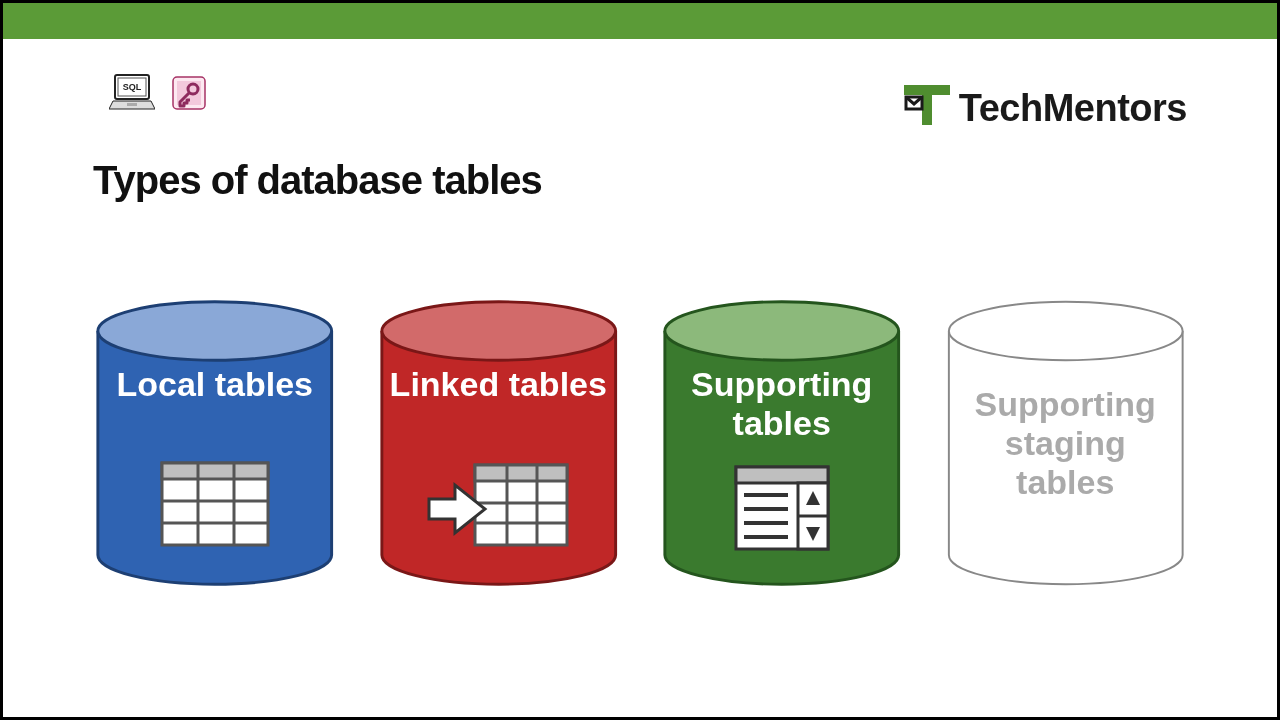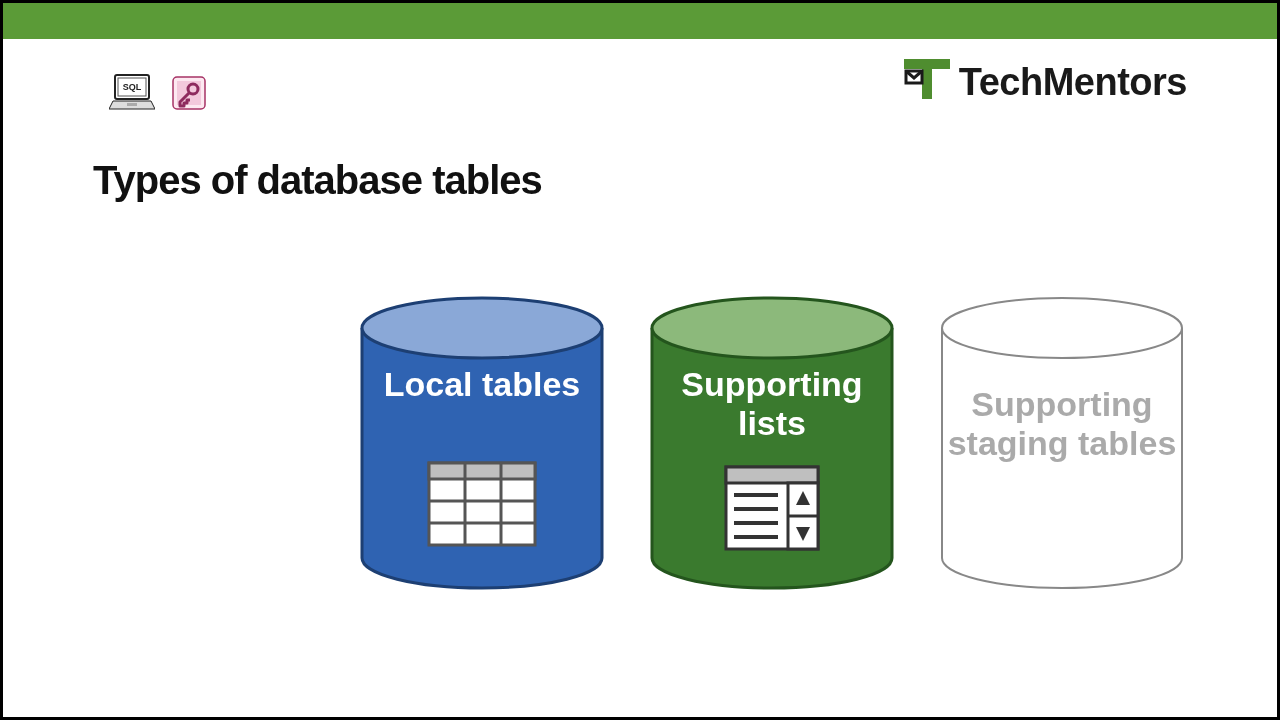--- a/index.html
+++ b/index.html
@@ -18,21 +18,21 @@
   .icon-row {
     display: flex;
     align-items: flex-end;
     gap: 14px;
     position: absolute;
     top: 70px;
     left: 106px;
   }
   .brand {
     position: absolute;
-    top: 56px;
+    top: 82px;
     right: 90px;
     display: flex;
     align-items: center;
     gap: 9px;
     justify-content: center;
   }
   .brand-text {
     font-size: 38px;
     font-weight: 700;
     color: #1a1a1a;
@@ -144,27 +144,47 @@
         <rect x="2" y="2" width="106" height="82" fill="#fff" stroke="#555" stroke-width="3"></rect>
         <rect x="2" y="2" width="106" height="16" fill="#bfbfbf" stroke="#555" stroke-width="3"></rect>
         <line x1="2" y1="40" x2="108" y2="40" stroke="#555" stroke-width="3"></line>
         <line x1="2" y1="62" x2="108" y2="62" stroke="#555" stroke-width="3"></line>
         <line x1="38" y1="2" x2="38" y2="84" stroke="#555" stroke-width="3"></line>
         <line x1="74" y1="2" x2="74" y2="84" stroke="#555" stroke-width="3"></line>
       </svg>
     </div>
   </div>
 
+  <div class="cyl">
+    <svg class="cylshape" viewBox="0 0 250 300">
+      <path d="M5 35 L5 265 A120 30 0 0 0 245 265 L245 35" fill="#c02727" stroke="#7a1717" stroke-width="3"></path>
+      <ellipse cx="125" cy="35" rx="120" ry="30" fill="#d26a6a" stroke="#7a1717" stroke-width="3"></ellipse>
+    </svg>
+    <div class="label white">Linked tables</div>
+    <div class="icon-slot b">
+      <svg width="150" height="96" viewBox="0 0 150 96">
+
+        <rect x="52" y="6" width="92" height="80" fill="#fff" stroke="#555" stroke-width="3"></rect>
+        <rect x="52" y="6" width="92" height="16" fill="#bfbfbf" stroke="#555" stroke-width="3"></rect>
+        <line x1="52" y1="44" x2="144" y2="44" stroke="#555" stroke-width="3"></line>
+        <line x1="52" y1="64" x2="144" y2="64" stroke="#555" stroke-width="3"></line>
+        <line x1="84" y1="6" x2="84" y2="86" stroke="#555" stroke-width="3"></line>
+        <line x1="114" y1="6" x2="114" y2="86" stroke="#555" stroke-width="3"></line>
+
+        <path d="M6 40 L32 40 L32 26 L62 50 L32 74 L32 60 L6 60 Z" fill="#fff" stroke="#333" stroke-width="3"></path>
+      </svg>
+    </div>
+  </div>
 
   <div class="cyl">
     <svg class="cylshape" viewBox="0 0 250 300">
       <path d="M5 35 L5 265 A120 30 0 0 0 245 265 L245 35" fill="#3a7a2e" stroke="#24551d" stroke-width="3"></path>
       <ellipse cx="125" cy="35" rx="120" ry="30" fill="#8cb97b" stroke="#24551d" stroke-width="3"></ellipse>
     </svg>
-    <div class="label white">Supporting lists</div>
+    <div class="label white">Supporting tables</div>
     <div class="icon-slot c">
       <svg width="96" height="86" viewBox="0 0 96 86">
         <rect x="2" y="2" width="92" height="82" fill="#fff" stroke="#333" stroke-width="3"></rect>
         <rect x="2" y="2" width="92" height="16" fill="#bfbfbf" stroke="#333" stroke-width="3"></rect>
 
         <line x1="10" y1="30" x2="54" y2="30" stroke="#333" stroke-width="4"></line>
         <line x1="10" y1="44" x2="54" y2="44" stroke="#333" stroke-width="4"></line>
         <line x1="10" y1="58" x2="54" y2="58" stroke="#333" stroke-width="4"></line>
         <line x1="10" y1="72" x2="54" y2="72" stroke="#333" stroke-width="4"></line>
 

